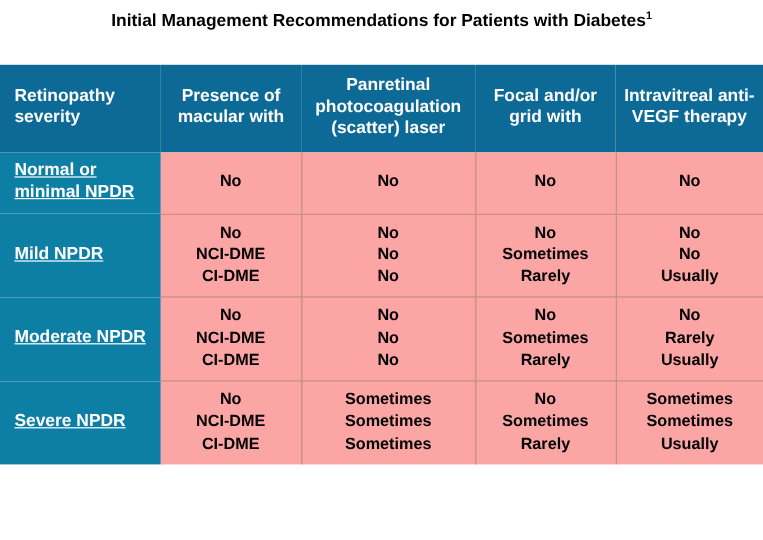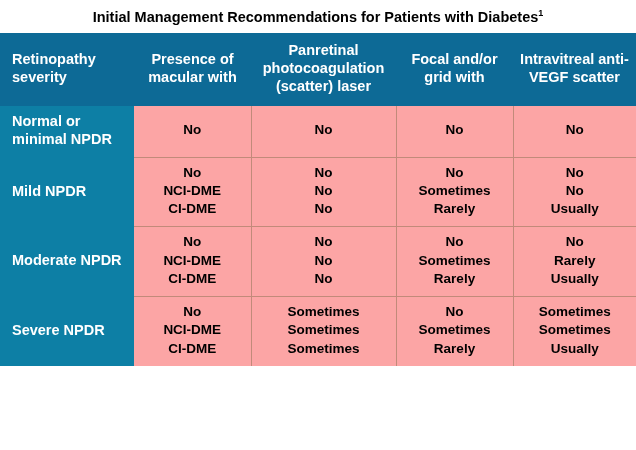--- a/index.html
+++ b/index.html
@@ -28,20 +28,21 @@
     line-height: 1.2;
   }
   .title sup {
     font-size: 9px;
     vertical-align: super;
   }
   table.rec-table {
     border-collapse: collapse;
     width: 636px;
     table-layout: fixed;
+    margin-top: 20px;
   }
   table.rec-table col.c0 { width: 134px; }
   table.rec-table col.c1 { width: 117px; }
   table.rec-table col.c2 { width: 145px; }
   table.rec-table col.c3 { width: 117px; }
   table.rec-table col.c4 { width: 123px; }
 
   th.head-cell {
     background: #0d6a96;
     color: #ffffff;
@@ -60,20 +61,21 @@
   td.rowhead {
     background: #0d7fa5;
     color: #ffffff;
     font-size: 14.5px;
     font-weight: bold;
     text-align: left;
     vertical-align: middle;
     padding: 6px 6px 8px 12px;
     line-height: 1.3;
     border: none;
+    text-decoration: underline;
   }
   td.datacell {
     background: #fca5a5;
     color: #000000;
     font-size: 13.5px;
     font-weight: bold;
     text-align: center;
     vertical-align: middle;
     padding: 6px 4px 8px 4px;
     line-height: 1.35;
@@ -104,21 +106,21 @@
         <col class="c2">
         <col class="c3">
         <col class="c4">
     </colgroup>
     <thead>
       <tr>
         <th class="head-cell first">Retinopathy severity</th>
         <th class="head-cell">Presence of macular with</th>
         <th class="head-cell">Panretinal photocoagulation (scatter) laser</th>
         <th class="head-cell">Focal and/or grid with</th>
-        <th class="head-cell">Intravitreal anti-VEGF scatter</th>
+        <th class="head-cell">Intravitreal anti-VEGF therapy</th>
       </tr>
     </thead>
     <tbody>
       <tr>
         <td class="rowhead">Normal or minimal NPDR</td>
         <td class="datacell">
           <span class="stack-line">No</span>
         </td>
         <td class="datacell">
           <span class="stack-line">No</span>

